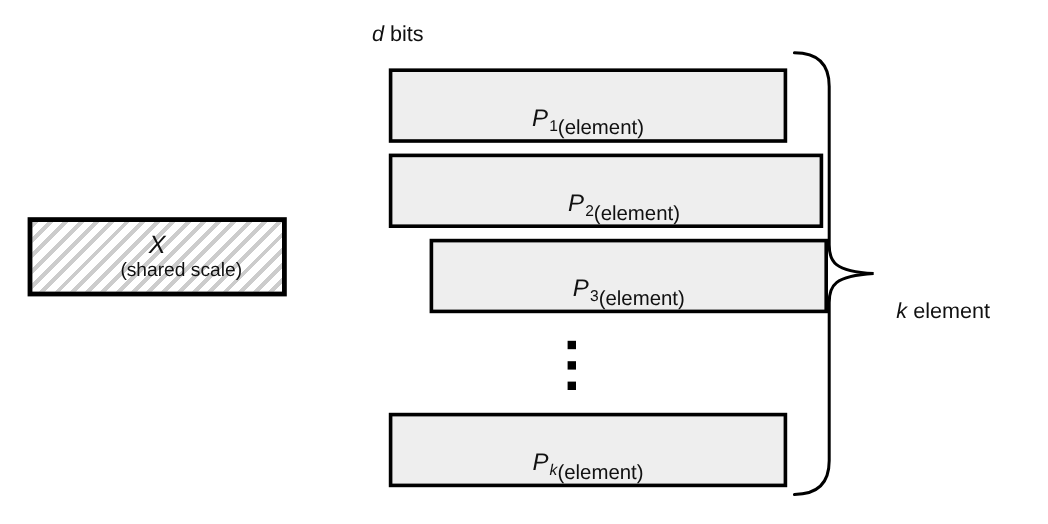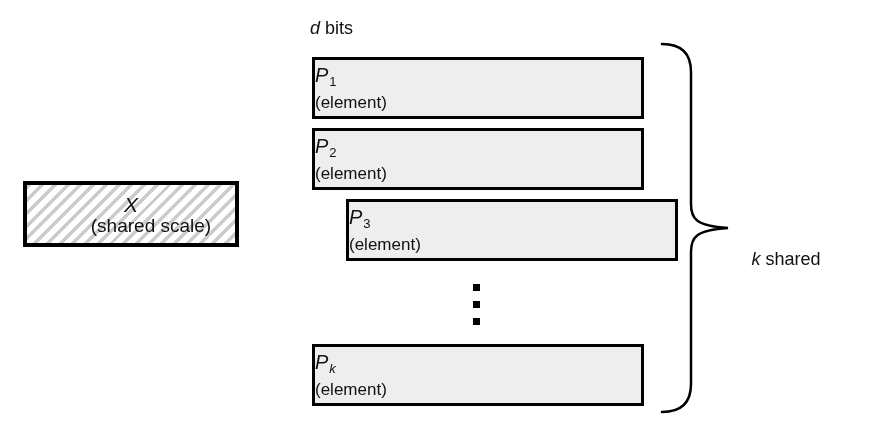--- a/index.html
+++ b/index.html
@@ -32,33 +32,33 @@
     background: repeating-linear-gradient(
       135deg,
       var(--hatch_stripe, #cccccc) 0px,
       var(--hatch_stripe, #cccccc) 3.5px,
       #ffffff 3.5px,
       #ffffff 9px);
     display: flex; flex-direction: column;
     align-items: center; justify-content: center;
   }
   #x-box .xname { font-size: 21px; line-height: 23px; font-style: italic; }
-  #x-box .xcap  { font-size: 19px; line-height: 20px; margin-left: 40px; }
+  #x-box .xcap  { font-size: 16px; line-height: 20px; margin-left: 40px; }
 
   .pbox {
     position: absolute;
-    left: 312px;
+    left: 324px;
     width: 326px; height: 56px;
     border: 3px solid var(--border, #000);
     background: var(--box_fill, #eeeeee);
-    display: flex; flex-direction: column;
-    align-items: flex-start; justify-content: center;
+    display: flex; flex-direction: row;
+    align-items: flex-end; justify-content: center;
   }
   .b1 { top: 57px; }
-  .b2 { top: 128px; }
+  .b2 { top: 128px; padding-left: 30px; }
   .b3 { top: 199px; margin-left: 34px; }
   .b4 { top: 344px; }
   .pname { font-size: 20px; line-height: 23px; }
   .pname .pvar { font-style: italic; }
   .pname .sub  { font-size: 13px; vertical-align: -4px; margin-left: 1px; }
   .b4 .pname .sub { font-style: italic; }
   .pcap { font-size: 17px; line-height: 19px; }
 
   #dots {
     position: absolute;
@@ -126,16 +126,16 @@
     <path d="M 12 4
              C 30 4 41 12 41 32
              L 41 164
              C 41 178 45 186 78 188
              C 45 190 41 198 41 212
              L 41 344
              C 41 364 30 372 12 372"></path>
   </svg>
 
   <div id="k-label">
-    <div><span class="it">k</span><span> shared</span></div>
+    <div><span class="it">k</span><span> element</span></div>
   </div>
 
 </div>
 
 </body></html>

